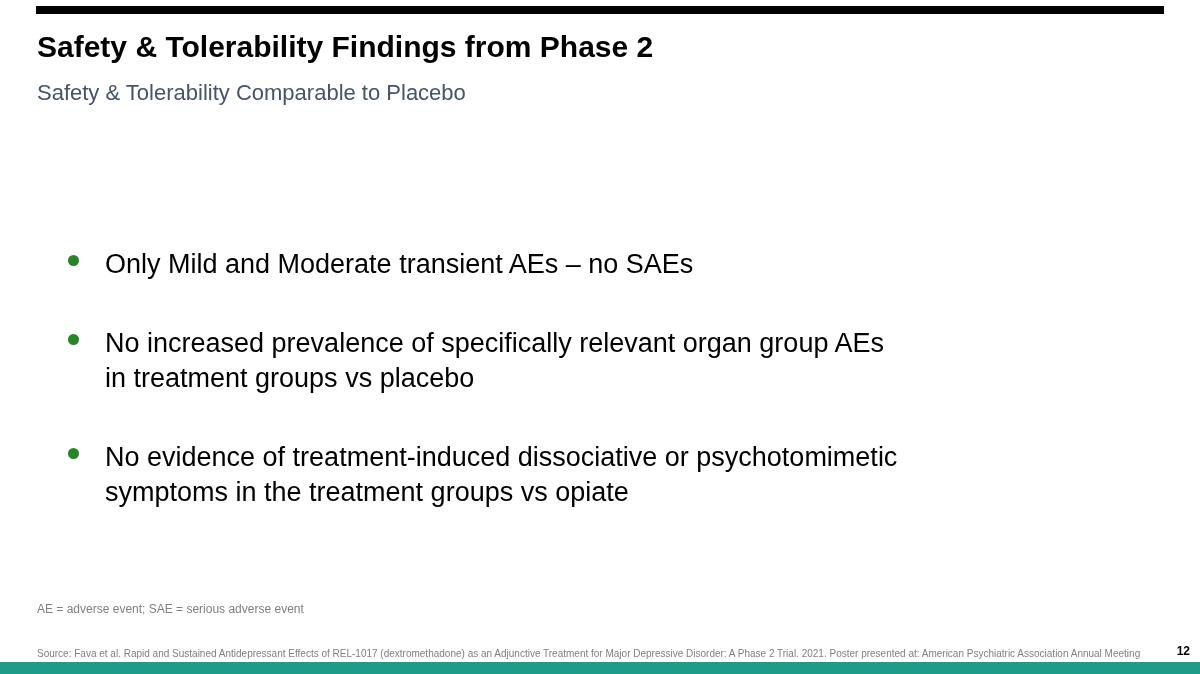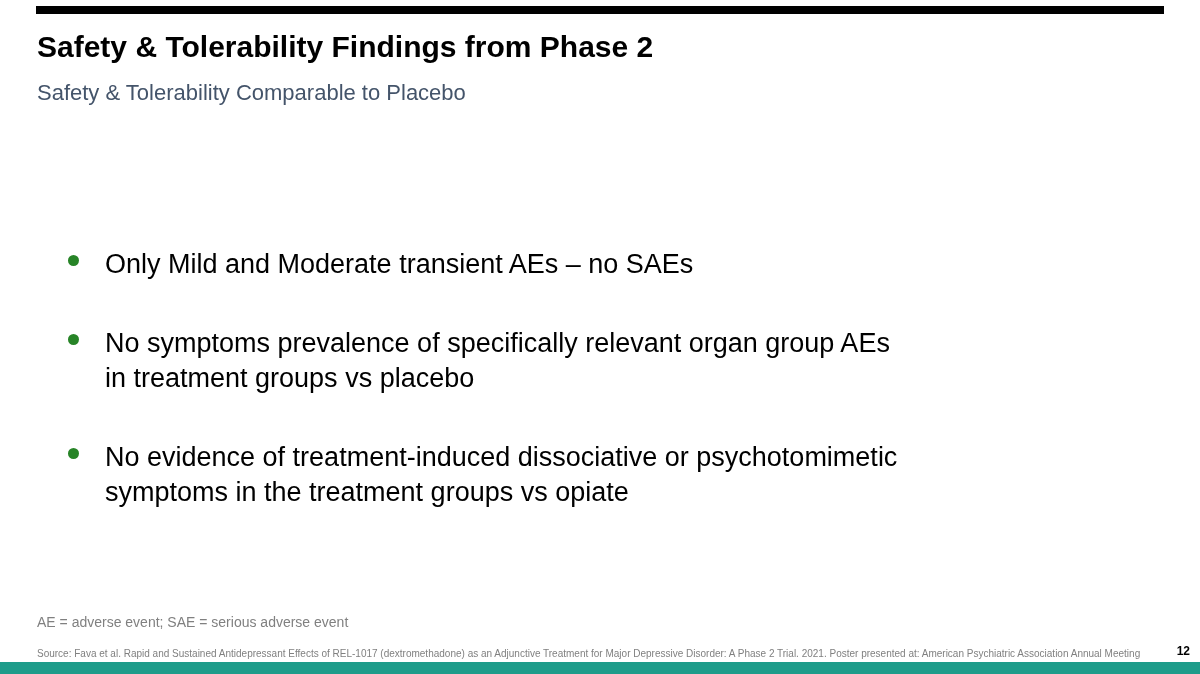--- a/index.html
+++ b/index.html
@@ -69,22 +69,22 @@
     height: 11px;
     border-radius: 50%;
     background: #278427;
   }
   .bullet-text {
     white-space: pre-line;
   }
   .footnote {
     position: absolute;
     left: 37px;
-    top: 616px;
-    font-size: 14px;
+    top: 603px;
+    font-size: 12px;
     line-height: 12px;
     color: #808080;
     white-space: nowrap;
     text-align: right;
   }
   .source {
     position: absolute;
     left: 37px;
     top: 648px;
     font-size: 10px;
@@ -120,21 +120,21 @@
 
   <div class="subtitle">Safety &amp; Tolerability Comparable to Placebo</div>
 
   <ul class="bullet-list">
     <li class="bullet-item">
       <span class="bullet-dot"></span>
       <span class="bullet-text">Only Mild and Moderate transient AEs – no SAEs</span>
     </li>
     <li class="bullet-item">
       <span class="bullet-dot"></span>
-      <span class="bullet-text">No symptoms prevalence of specifically relevant organ group AEs
+      <span class="bullet-text">No increased prevalence of specifically relevant organ group AEs
 in treatment groups vs placebo</span>
     </li>
     <li class="bullet-item">
       <span class="bullet-dot"></span>
       <span class="bullet-text">No evidence of treatment-induced dissociative or psychotomimetic
 symptoms in the treatment groups vs opiate</span>
     </li>
   </ul>
 
   <div class="footnote">AE = adverse event; SAE = serious adverse event</div>

